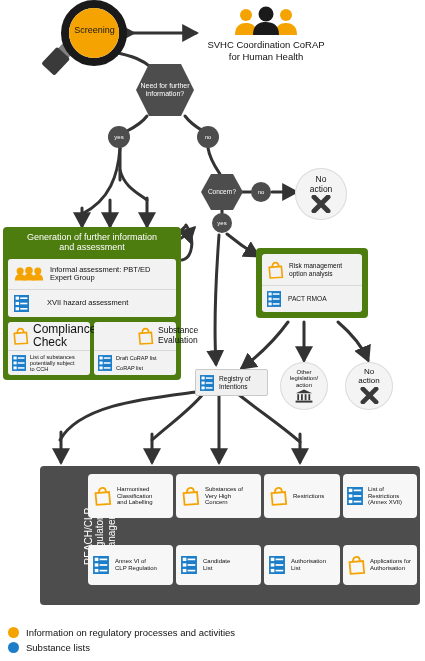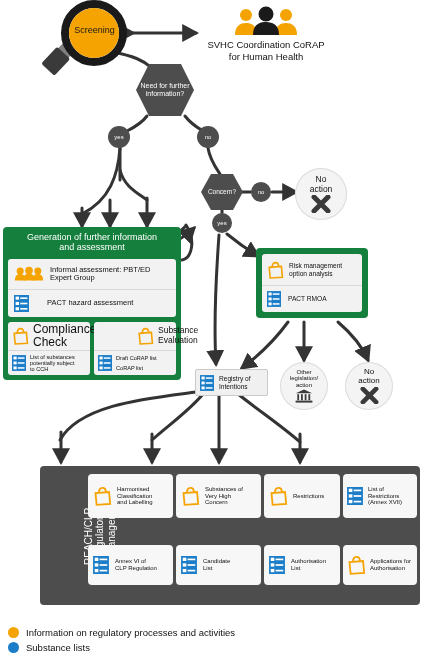--- a/index.html
+++ b/index.html
@@ -12,21 +12,21 @@
   
   .hex{position:absolute;color:#fff;display:flex;align-items:center;justify-content:center;
        text-align:center;line-height:1.1;}
   .hex .htxt{position:relative;z-index:3;}
 
   
   .ynode{position:absolute;border-radius:50%;background:#4d4d4d;color:#fff;
          display:flex;align-items:center;justify-content:center;font-size:6px;}
 
   
-  .greybox{position:absolute;background:#15803d;border-radius:4px;}
+  .greybox{position:absolute;background:#4d7c0f;border-radius:4px;}
   .boxtitle{color:#ffffff;text-align:center;line-height:1.15;}
 
   .card{background:#f2f2f2;border-radius:3px;box-sizing:border-box;}
   .cardrow{display:flex;align-items:center;box-sizing:border-box;}
   .cardrow + .cardrow{border-top:1px solid #d8d8d8;}
   .cardtext{line-height:1.12;color:#111;}
 
   
   .circ{position:absolute;border-radius:50%;background:#f4f4f4;
         box-shadow:0 0 0 1px #dcdcdc inset;
@@ -215,21 +215,21 @@
       <div class="cardrow" style="height:27px;padding:0 6px;">
         <svg class="icon" width="15" height="17" viewBox="0 0 15 17">
           <rect x="0" y="0" width="15" height="17" fill="#1C7DC8"></rect>
           <rect x="1.6" y="1.6" width="3.4" height="3.1" fill="#fff"></rect>
           <rect x="6.2" y="2.4" width="7.2" height="1.6" fill="#fff"></rect>
           <rect x="1.6" y="6.9" width="3.4" height="3.1" fill="#fff"></rect>
           <rect x="6.2" y="7.7" width="7.2" height="1.6" fill="#fff"></rect>
           <rect x="1.6" y="12.2" width="3.4" height="3.1" fill="#fff"></rect>
           <rect x="6.2" y="13" width="7.2" height="1.6" fill="#fff"></rect>
         </svg>
-        <div class="cardtext" style="margin-left:18px;font-size:7.5px;">PACT hazard assessment</div>
+        <div class="cardtext" style="margin-left:18px;font-size:7.5px;">XVII hazard assessment</div>
       </div>
     </div>
 
     <div class="card" style="position:absolute;left:5px;top:95px;width:82px;height:53px;">
       <div class="cardrow" style="height:28px;padding:0 4px;">
         <svg class="icon" width="17" height="18" viewBox="0 0 17 18">
           <path d="M5.2,6.5 C5.2,2.8 7,1.6 8.6,1.6 C10.2,1.6 11.6,2.8 11.6,5.6" fill="none" stroke="#F5A300" stroke-width="1.6"></path>
           <path d="M2.2,6.4 L14.4,5.4 L15.4,16.2 L3.2,17 Z" fill="none" stroke="#F5A300" stroke-width="1.6"></path>
         </svg>
         <div class="cardtext" style="margin-left:4px;font-size:12px;">

